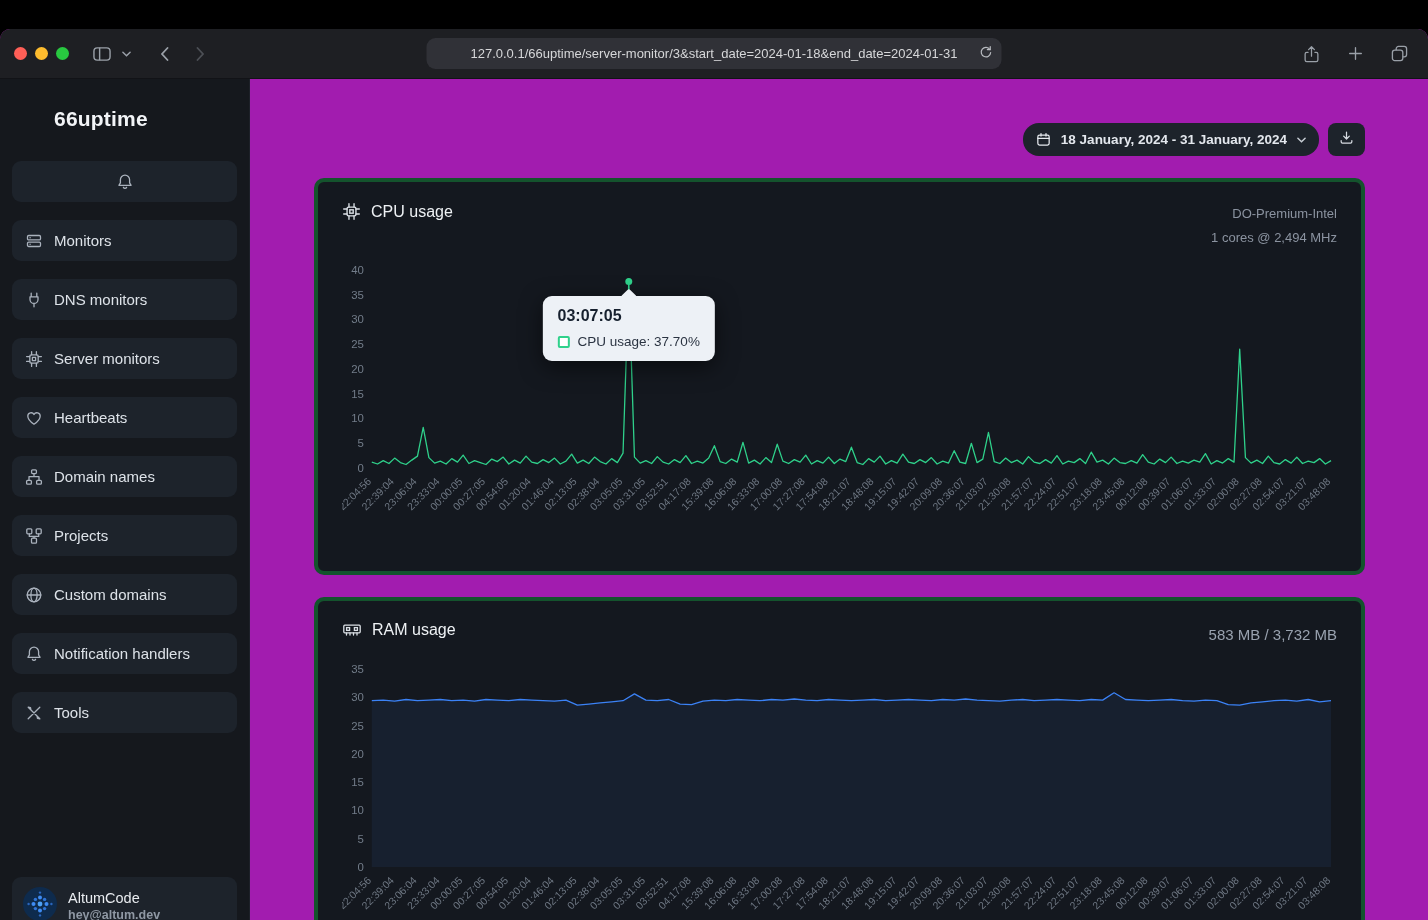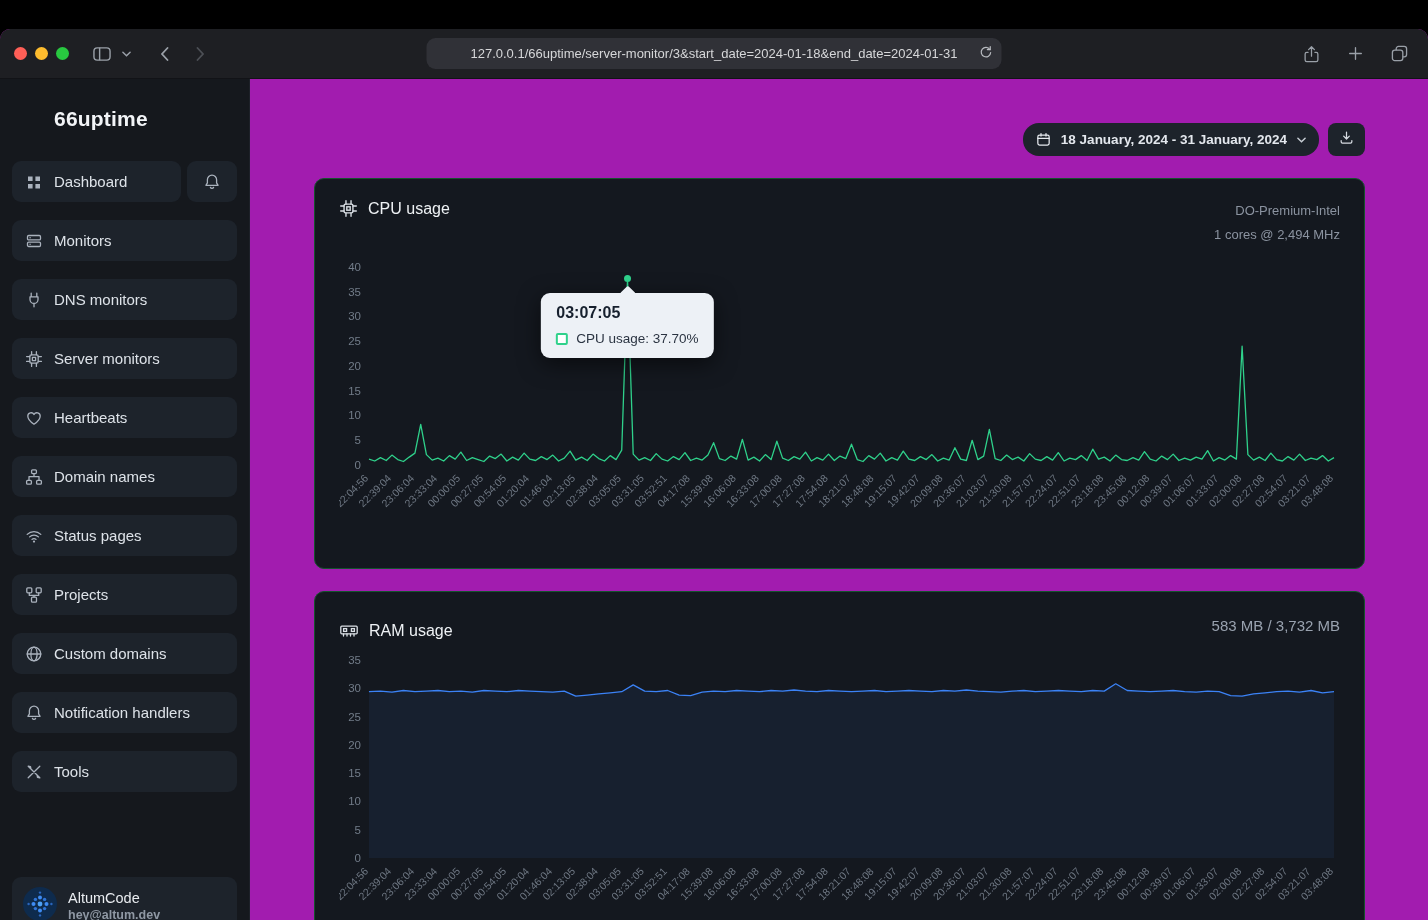--- a/index.html
+++ b/index.html
@@ -40,21 +40,21 @@
 
   
   .toolbar { display:flex; justify-content:flex-end; gap:9px; margin-top:44px; }
   .date-btn { height:33px; background:#1d232b; border-radius:16px; display:flex; align-items:center; gap:10px; padding:8px 13px; cursor:pointer; }
   .date-btn .txt { color:#e3e7ed; font-size:13.5px; font-weight:600; }
   .date-btn .cal { color:#e6eaef; display:flex; }
   .date-btn .caret { color:#c7cdd4; display:flex; }
   .dl-btn { width:37px; height:33px; background:#1d232b; border-radius:8px; display:flex; align-items:center; justify-content:center; color:#d7dce2; cursor:pointer; }
 
   
-  .card { background:#14181f; border:1px solid #14532d; border-radius:10px; padding:20px 24px 18px; margin-top:22px; }
+  .card { background:#14181f; border:4px solid #14532d; border-radius:10px; padding:20px 24px 18px; margin-top:22px; }
   .card-head { display:flex; justify-content:space-between; }
   .card-title { display:flex; align-items:center; gap:10px; color:#eef1f4; font-size:16px; font-weight:500; }
   .card-title .hi { color:#dbe0e6; display:flex; }
   .meta { text-align:right; color:#8b93a0; font-size:13px; line-height:1.85; }
   .meta-lg { color:#99a2af; font-size:15px; }
   .chart-wrap { position:relative; margin-top:8px; }
   .chart-svg { width:100%; height:295px; display:block; }
   .yt { fill:#727c89; font-size:11.5px; }
   .xt { fill:#6e7783; font-size:10.5px; }
 
@@ -126,28 +126,20 @@
       </span>
     </div>
   </div>
 
   <div class="app">
 
     <aside class="sidebar">
       <div class="logo">66uptime</div>
       <nav id="side-nav">
           <div class="dash-row">
-            <div class="side-item">
-              <span class="si">
-                <svg viewBox="0 0 18 18" fill="none" stroke="currentColor" stroke-width="1.3" stroke-linecap="round" stroke-linejoin="round">
-                  <path d="M3 3.5h4.6v4.6H3zM10.4 3.5H15v4.6h-4.6zM3 10.9h4.6v4.6H3zM10.4 10.9H15v4.6h-4.6z" fill="currentColor" stroke="none"></path>
-                </svg>
-              </span>
-              <span class="sl">Dashboard</span>
-            </div>
             <div class="side-item bell-btn">
               <span class="si">
                 <svg viewBox="0 0 18 18" fill="none" stroke="currentColor" stroke-width="1.3" stroke-linecap="round" stroke-linejoin="round">
                   <path d="M9 2.2a4.6 4.6 0 0 0-4.6 4.6v3.1L2.9 12.3h12.2l-1.5-2.4V6.8A4.6 4.6 0 0 0 9 2.2z"></path>
                   <path d="M7.4 14.3a1.7 1.7 0 0 0 3.2 0"></path>
                 </svg>
               </span>
             </div>
           </div>
           <div class="side-item">
@@ -190,29 +182,20 @@
           <div class="side-item">
             <span class="si">
               <svg viewBox="0 0 18 18" fill="none" stroke="currentColor" stroke-width="1.3" stroke-linecap="round" stroke-linejoin="round">
                 <rect x="6.6" y="1.8" width="4.8" height="3.8" rx="1"></rect>
                 <rect x="1.6" y="12.4" width="4.8" height="3.8" rx="1"></rect>
                 <rect x="11.6" y="12.4" width="4.8" height="3.8" rx="1"></rect>
                 <path d="M9 5.6v3M4 12.4V8.6h10v3.8"></path>
               </svg>
             </span>
             <span class="sl">Domain names</span>
-          </div>
-          <div class="side-item">
-            <span class="si">
-              <svg viewBox="0 0 18 18" fill="none" stroke="currentColor" stroke-width="1.3" stroke-linecap="round" stroke-linejoin="round">
-                <path d="M2.2 7.4a9.6 9.6 0 0 1 13.6 0M4.6 9.9a6.2 6.2 0 0 1 8.8 0M7 12.4a2.8 2.8 0 0 1 4 0"></path>
-                <circle cx="9" cy="14.6" r="1.1" fill="currentColor" stroke="none"></circle>
-              </svg>
-            </span>
-            <span class="sl">Status pages</span>
           </div>
           <div class="side-item">
             <span class="si">
               <svg viewBox="0 0 18 18" fill="none" stroke="currentColor" stroke-width="1.3" stroke-linecap="round" stroke-linejoin="round">
                 <rect x="1.8" y="1.8" width="5" height="5" rx="1"></rect>
                 <rect x="11.2" y="1.8" width="5" height="5" rx="1"></rect>
                 <rect x="6.5" y="11.2" width="5" height="5" rx="1"></rect>
                 <path d="M4.3 6.8v2.6h9.4V6.8M9 9.4v1.8"></path>
               </svg>
             </span>
@@ -378,21 +361,21 @@
             <div class="tt-time">03:07:05</div>
             <div class="tt-row">
               <span class="tt-swatch" id="tt-swatch" style="border-color: rgb(47, 209, 139);"></span>
               <span>CPU usage: 37.70%</span>
             </div>
           </div>
         </div>
       </section>
 
       <section class="card">
-        <div class="card-head" style="align-items:flex-end">
+        <div class="card-head" style="align-items:flex-start">
           <div class="card-title">
             <span class="hi">
               <svg width="20" height="18" viewBox="0 0 20 18" fill="none" stroke="currentColor" stroke-width="1.3" stroke-linecap="round">
                   <rect x="1.8" y="4.2" width="16.4" height="7.6" rx="1"></rect>
                   <path d="M4.5 14v-2.2M8 14v-2.2M11.5 14v-2.2M15 14v-2.2"></path>
                   <rect x="4.6" y="6.6" width="3" height="2.8"></rect>
                   <rect x="12.4" y="6.6" width="3" height="2.8"></rect>
                 </svg>
             </span>
             <span>RAM usage</span>

